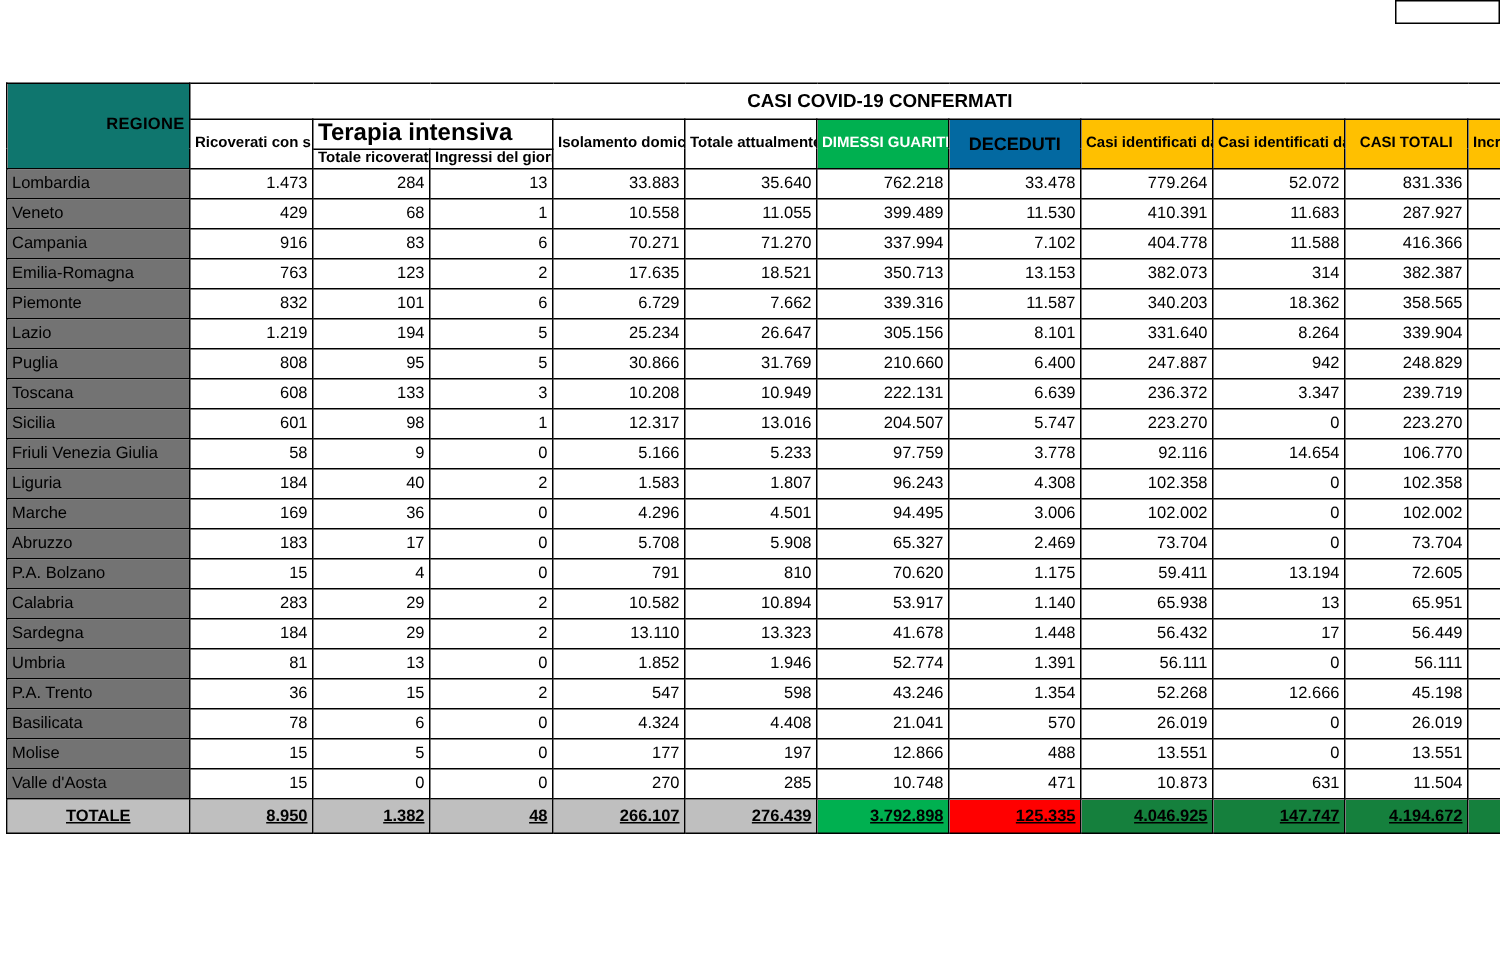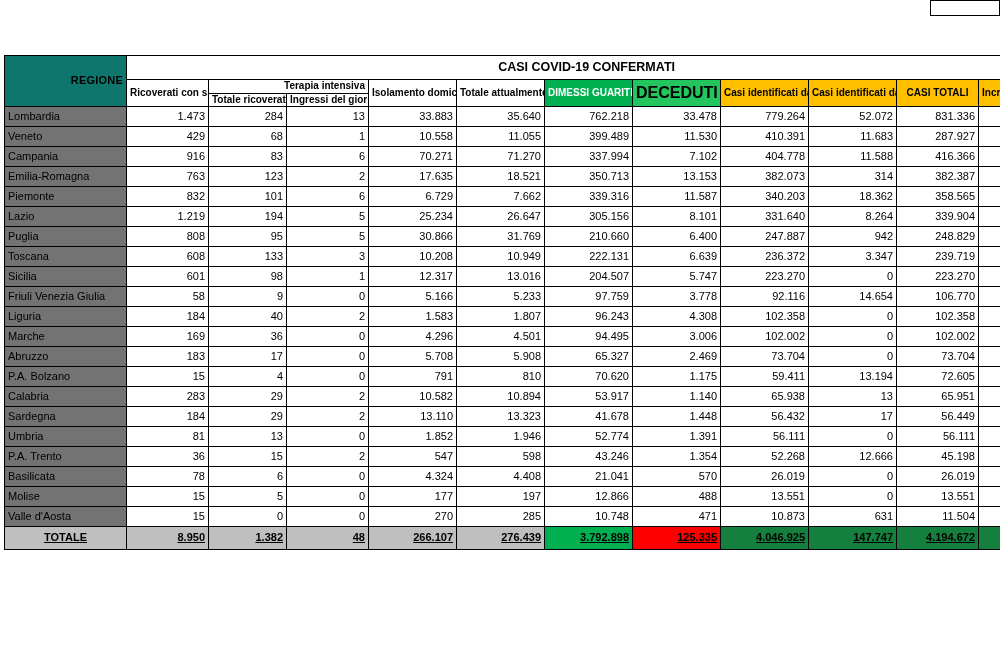--- a/index.html
+++ b/index.html
@@ -60,27 +60,27 @@
   }
   .hcell {
     text-align: center;
     vertical-align: middle;
     font-size: 10px;
     white-space: normal;
     line-height: 1.12;
     background: #ffffff;
   }
   .h-green { background: #00b050; color: #ffffff; font-weight: bold; font-size: 10px; }
-  .h-red   { background: #22c55e; color: #000000; font-weight: bold; font-size: 16px; }
+  .h-red   { background: #0369a1; color: #000000; font-weight: bold; font-size: 12px; }
   .h-amber { background: #ffc000; color: #000000; font-weight: bold; font-size: 10px; }
   .h-amber-n { background: #ffc000; color: #000000; font-weight: bold; font-size: 10px; white-space: normal; line-height:1.12;}
   .terapia-group {
-    text-align: right;
+    text-align: left;
     vertical-align: middle;
-    font-size: 10px;
+    font-size: 16px;
     background: #ffffff;
   }
   td.region {
     text-align: left;
     font-size: 11px;
     height: 17px;
     background: #737373;
   }
   td.num {
     text-align: right;

